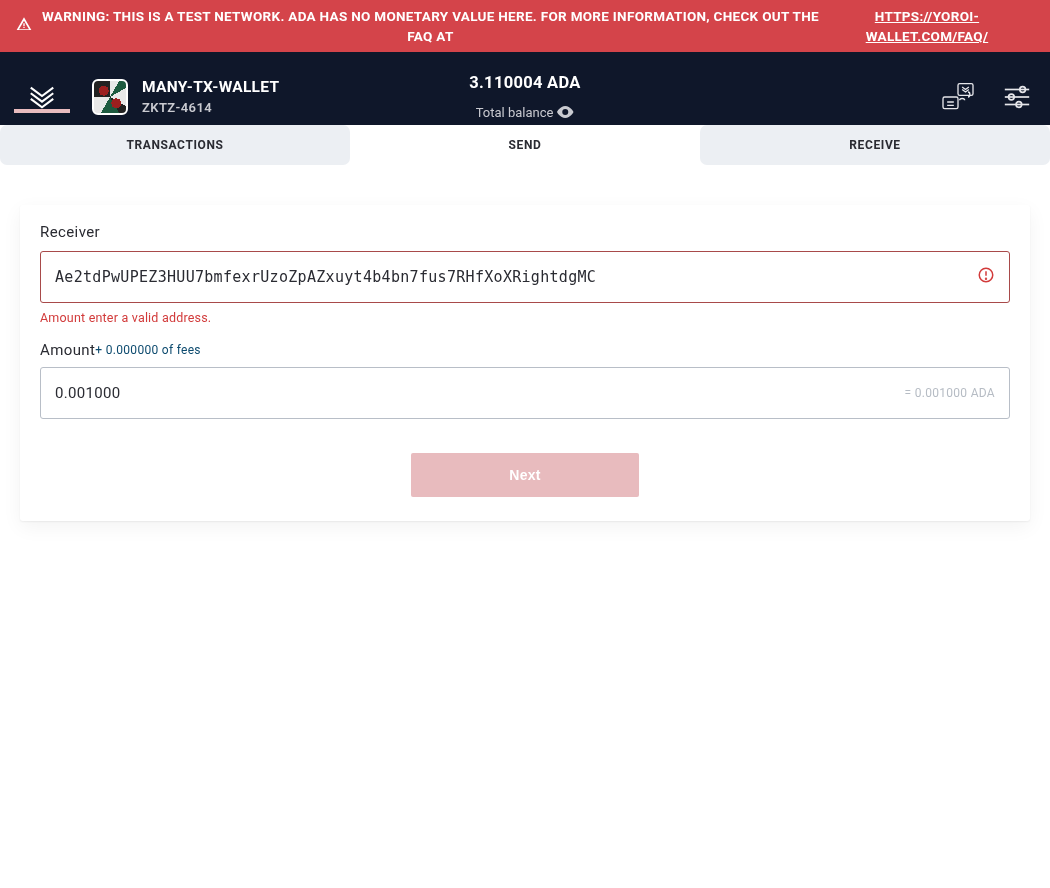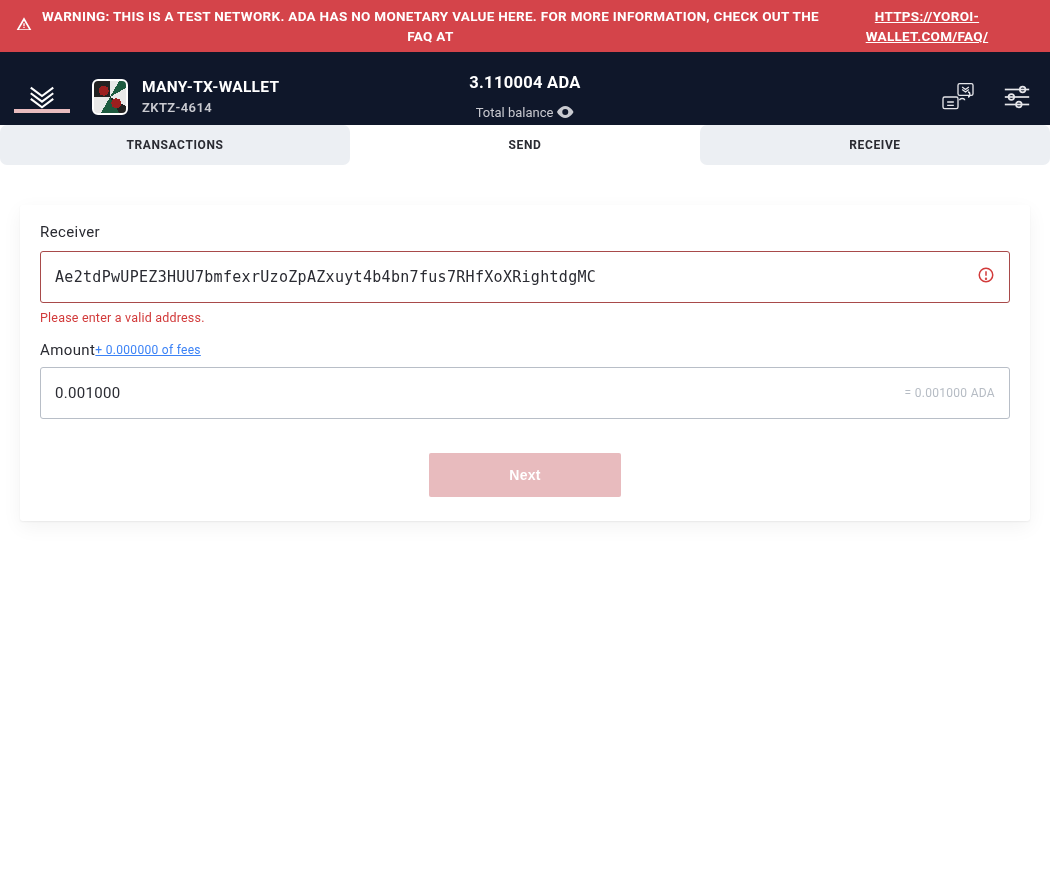--- a/index.html
+++ b/index.html
@@ -109,34 +109,34 @@
     font-size: 15px;
     font-family: ui-monospace, Menlo, Consolas, monospace;
     color: #2a2b32;
     letter-spacing: 0.3px;
   }
   .input-wrap.amount input { font-family: inherit; font-size: 15px; }
   .err-icon { position: absolute; right: 14px; top: 50%; transform: translateY(-50%); color: #d23b3b; }
   .err-msg { color: #d23b3b; font-size: 12.5px; margin-top: 7px; letter-spacing: 0.2px; }
 
   .amount-row-head { display: flex; align-items: flex-end; margin-top: 16px; }
-  .fees-hint { font-size: 12px; color: #3b82f6; letter-spacing: 0.3px; margin-bottom: 2px; text-decoration: underline;}
+  .fees-hint { font-size: 12px; color: #0c4a6e; letter-spacing: 0.3px; margin-bottom: 2px;}
   .ada-equiv { position: absolute; right: 14px; color: #b6bcc4; font-size: 12px; letter-spacing: 0.3px; margin-left: 8px; }
 
   .sendall-row { display: flex; align-items: center; gap: 16px; margin-top: 28px; color: #444b55; font-size: 15px; letter-spacing: 0.2px;}
   .checkbox {
     width: 22px; height: 22px;
     border: 1px solid #d9aeb1;
     border-radius: 3px;
     background: #fff;
   }
   .next-btn {
     display: block;
     margin: 34px auto 0;
-    width: 192px;
+    width: 228px;
     height: 44px;
     background: #e8bbbe;
     color: #fff;
     border: none;
     border-radius: 2px;
     font-size: 14px;
     font-weight: 600;
     letter-spacing: 0.3px;
   }
 </style>
@@ -222,21 +222,21 @@
   <div class="input-wrap">
     <input type="text" value="Ae2tdPwUPEZ3HUU7bmfexrUzoZpAZxuyt4b4bn7fus7RHfXoXRightdgMC" style="">
     <span class="err-icon">
       <svg width="18" height="18" viewBox="0 0 24 24" fill="none" stroke="#d23b3b" stroke-width="2">
           <circle cx="12" cy="12" r="9"></circle>
           <line x1="12" y1="7" x2="12" y2="13"></line>
           <circle cx="12" cy="17" r="0.6" fill="#d23b3b"></circle>
         </svg>
     </span>
   </div>
-  <div class="err-msg">Please enter a valid address.</div>
+  <div class="err-msg">Amount enter a valid address.</div>
 
   <div class="amount-row-head">
     <div class="field-label" style="margin-bottom:0">Amount</div>
     <div class="fees-hint">+ 0.000000 of fees</div>
   </div>
   <div class="input-wrap normal amount" style="margin-top:8px">
     <input type="text" value="0.001000" style="">
     <span class="ada-equiv">= 0.001000 ADA</span>
   </div>
 

